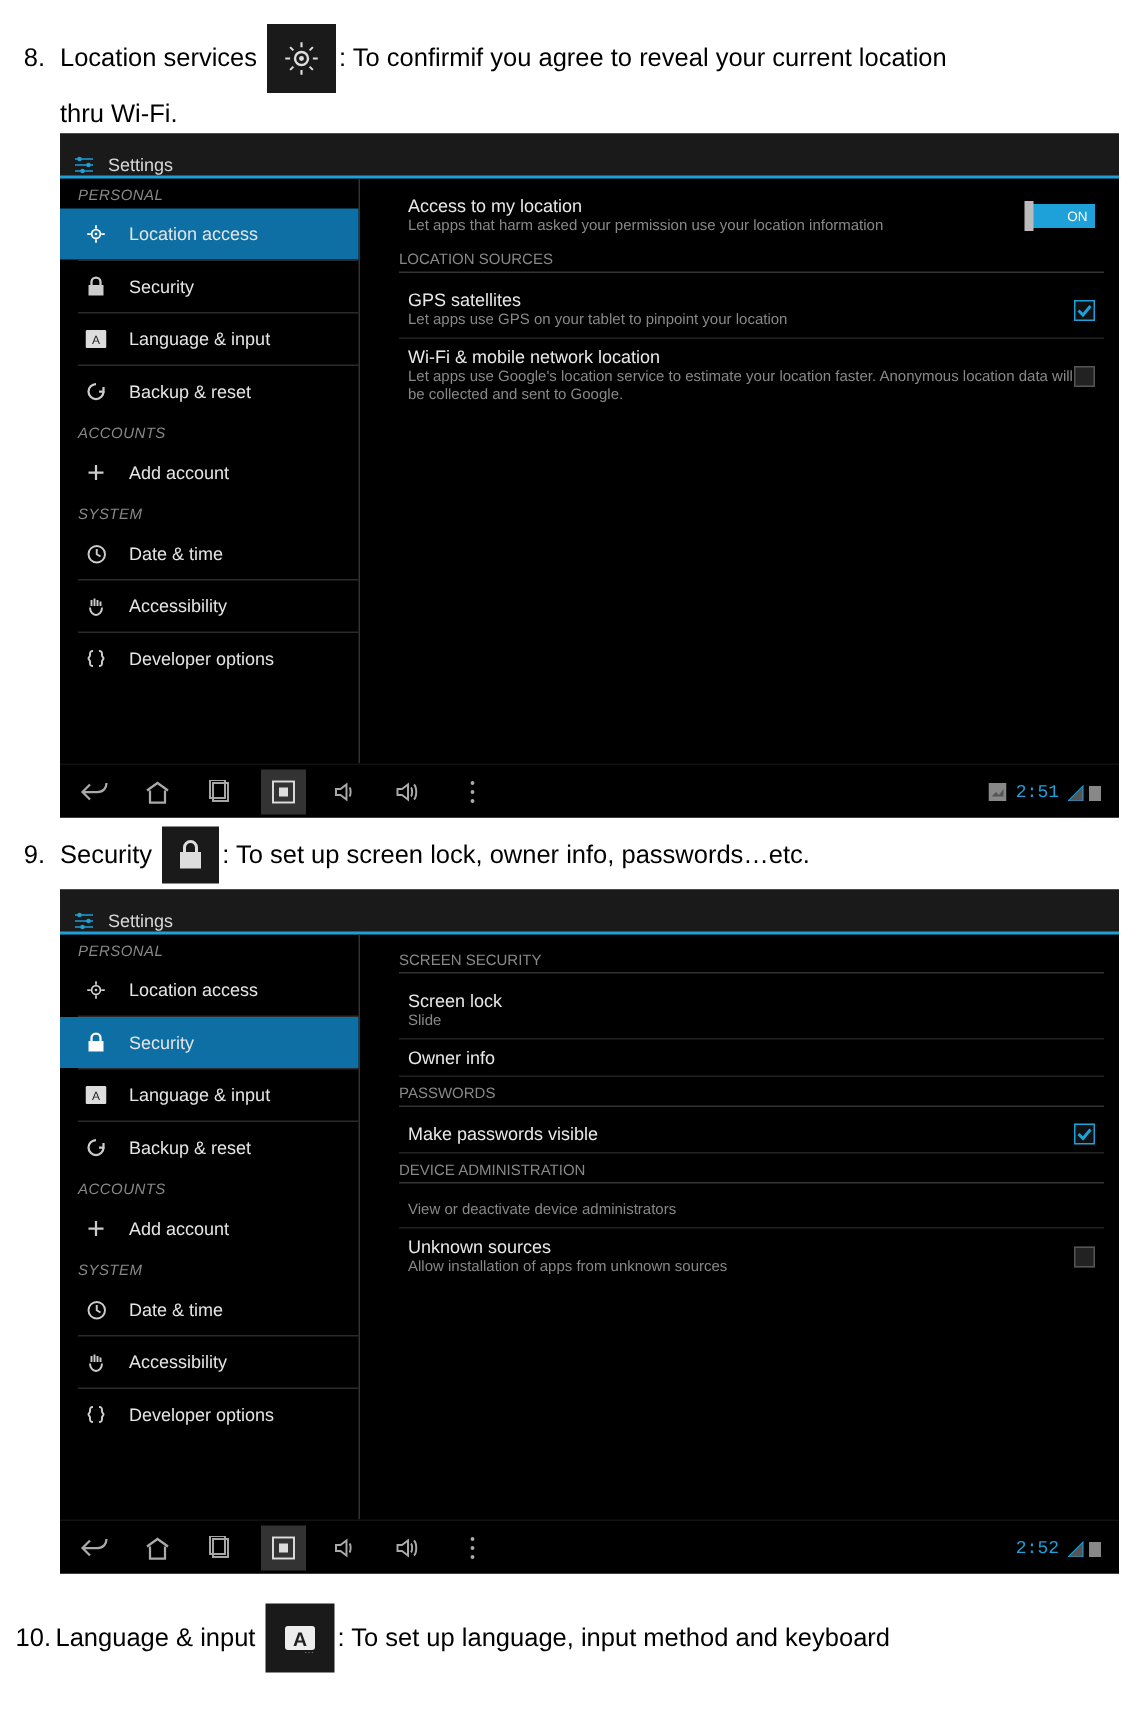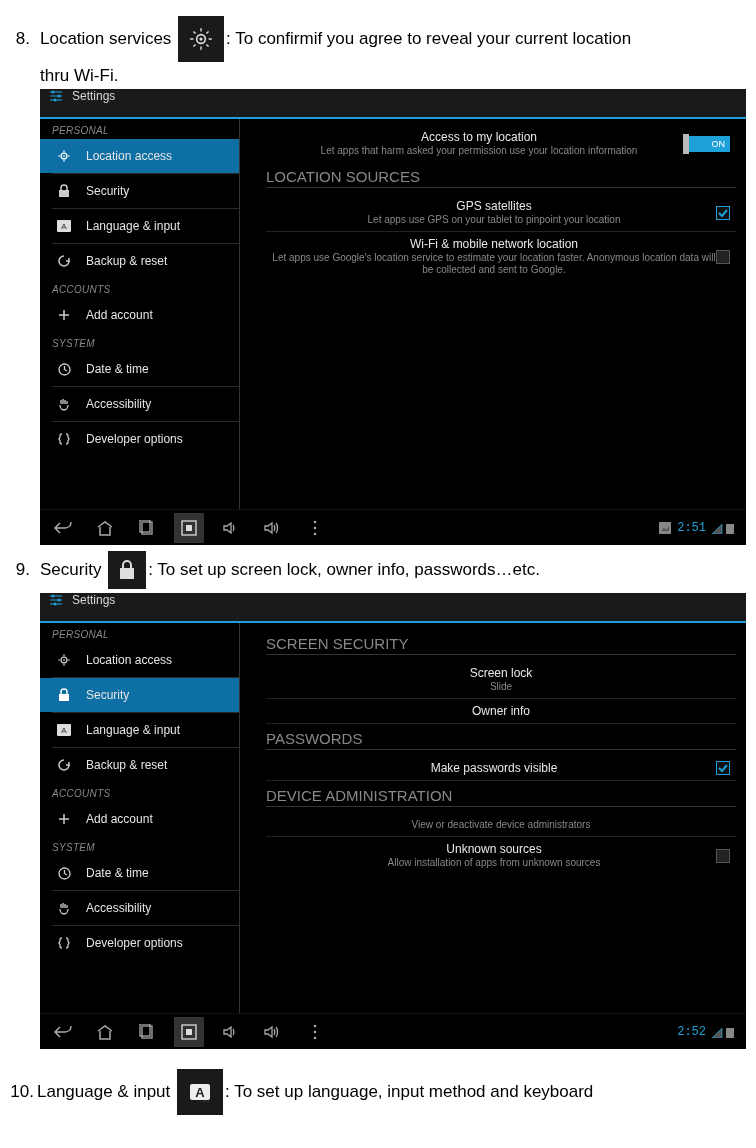--- a/index.html
+++ b/index.html
@@ -27,21 +27,21 @@
     width: 706px;
     background: #000;
     color: #ccc;
     font-size: 11px;
     font-family: Arial, sans-serif;
   }
   .top-titlebar {
     height: 30px;
     background: #1a1a1a;
     border-bottom: 2px solid #1ea0d9;
-    display: flex; align-items: flex-start; padding-left: 8px;
+    display: flex; align-items: flex-end; padding-left: 8px;
     color: #d8d8d8;
     font-size: 12px;
   }
   .slider-ico { width: 16px; height: 14px; margin-right: 8px; }
   .content-row { display: flex; height: 390px; }
   .sidebar { width: 200px; border-right: 1px solid #333; }
   .sb-cat {
     padding: 6px 8px 3px 12px;
     color: #888; font-size: 10px;
     letter-spacing: 0.3px;
@@ -50,22 +50,22 @@
   .sb-item {
     display: flex; align-items: center;
     height: 34px;
     padding-left: 16px;
     color: #e5e5e5; font-size: 12px; text-align: right;
   }
   .sb-item.selected { background: #0d6fa3; }
   .sb-item .icn { width: 16px; height: 16px; margin-right: 14px; display: inline-flex; align-items: center; justify-content: center; }
   .sb-divider { height: 1px; background: #2a2a2a; margin-left: 12px; }
   .detail { flex: 1; padding: 6px 10px 0 20px; }
-  .d-cat { color: #888; font-size: 15px; padding: 6px 0 2px 0; border-bottom: 1px solid #333; margin-bottom: 6px; margin-left: 6px; }
-  .d-row { display: flex; align-items: center; padding: 5px 6px; border-bottom: 1px solid #222; margin-left: 6px; text-align: center; }
+  .d-cat { color: #888; font-size: 10px; padding: 6px 0 2px 0; border-bottom: 1px solid #333; margin-bottom: 6px; margin-left: 6px; }
+  .d-row { display: flex; align-items: center; padding: 5px 6px; border-bottom: 1px solid #222; margin-left: 6px; }
   .d-row:last-child { border-bottom: none; }
   .d-text { flex: 1; }
   .d-title { color: #e8e8e8; font-size: 12px; }
   .d-sub { color: #888; font-size: 10px; line-height: 1.2; margin-top: 1px; }
   .toggle-on {
     width: 44px; height: 16px; background: #1ea0d9;
     color: #fff; font-size: 9px; display: flex; align-items: center;
     justify-content: flex-end; padding-right: 5px; position: relative;
   }
   .toggle-on::before { content: ""; position: absolute; left: -3px; top: -2px; width: 6px; height: 20px; background: #bbb; }

